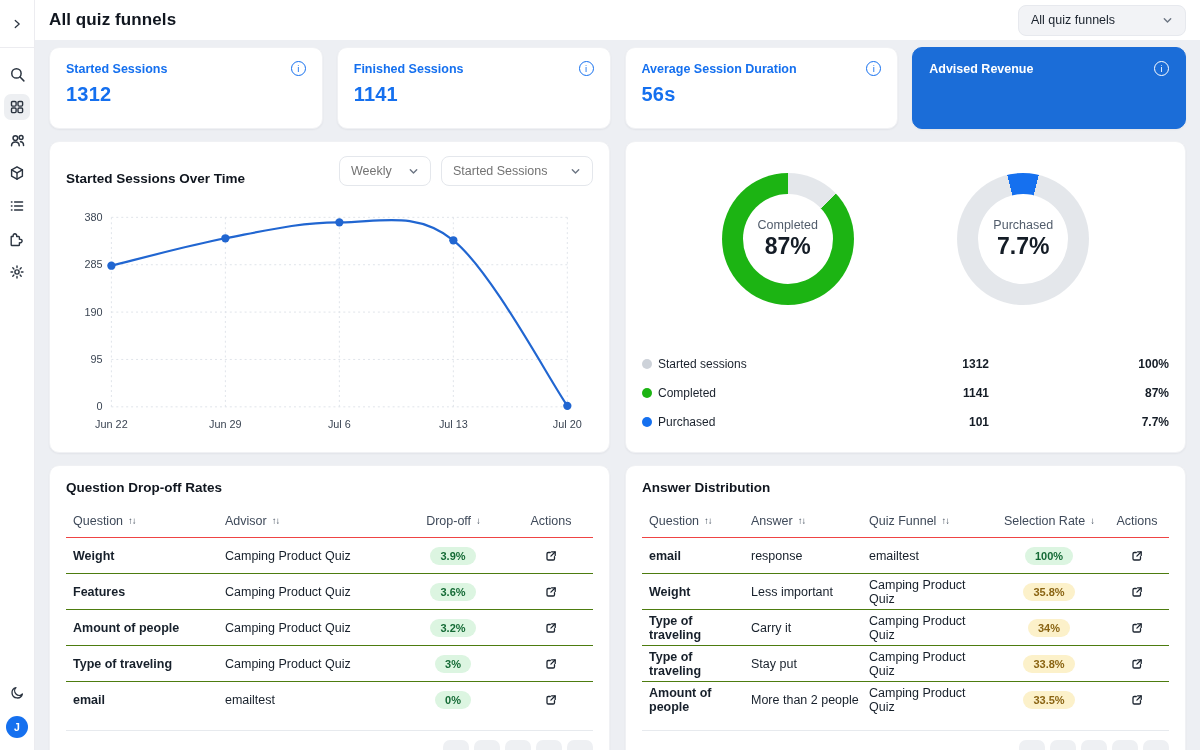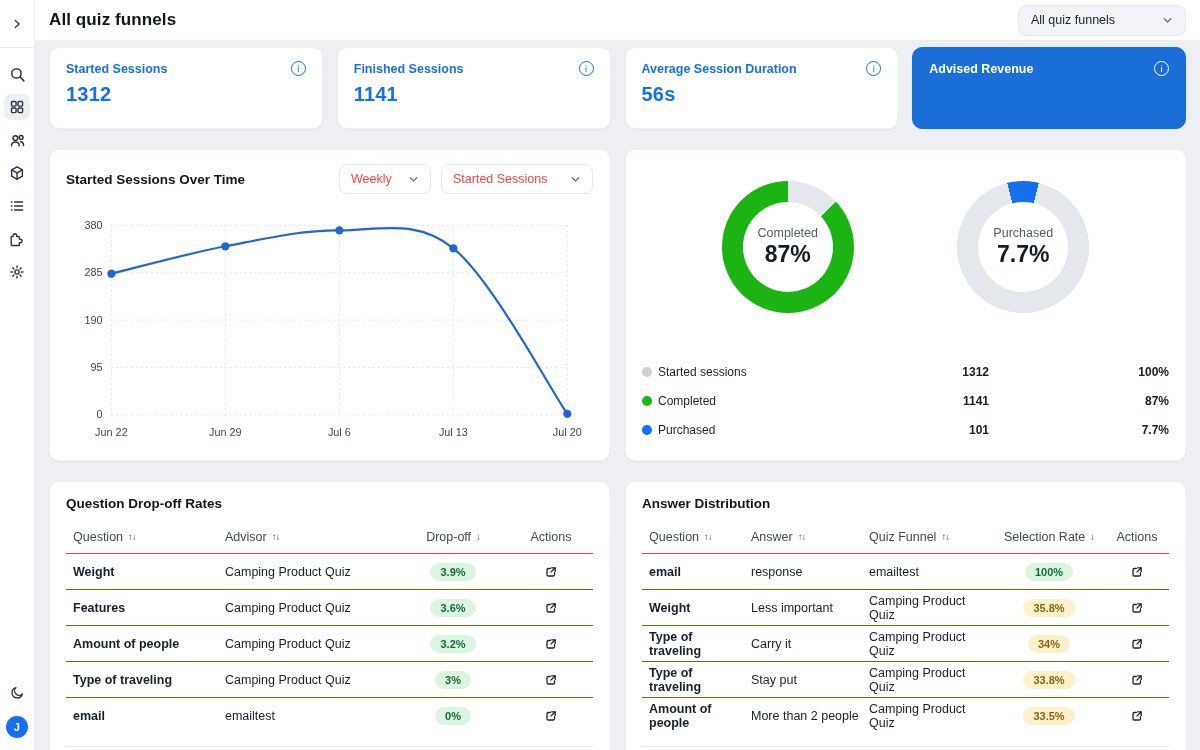--- a/index.html
+++ b/index.html
@@ -15,39 +15,39 @@
   .sb-bottom{margin-top:auto;margin-bottom:12px;display:flex;flex-direction:column;gap:11px;align-items:center}
   .avatar{width:22px;height:22px;border-radius:50%;background:#1570ef;color:#fff;font-size:10.5px;font-weight:700;display:flex;align-items:center;justify-content:center;cursor:pointer}
   
   .main{flex:1;display:flex;flex-direction:column;min-width:0}
   .topbar{height:40px;background:#fff;display:flex;align-items:center;justify-content:space-between;padding:0 14px;flex-shrink:0}
   .page-title{font-size:17px;font-weight:700;color:#10161f;letter-spacing:.1px}
   .topbar-selects{display:flex;gap:13px}
   .select-gray{display:flex;align-items:center;justify-content:space-between;background:#f2f3f6;border:1px solid #e7e9ee;border-radius:8px;height:31px;padding:0 12px;font-size:12.5px;color:#1a222d;cursor:pointer}
   .select-gray.w1{width:168px}.select-gray.w2{width:164px}
   .chev{stroke:#6b7482;fill:none;stroke-width:1.5;stroke-linecap:round;stroke-linejoin:round;margin-left:8px}
-  .content{padding:7px 14px 0;display:flex;flex-direction:column;gap:20px;flex:1;min-height:0}
+  .content{padding:7px 14px 0;display:flex;flex-direction:column;gap:12px;flex:1;min-height:0}
   .card{background:#fff;border-radius:10px;box-shadow:0 1px 2px rgba(16,24,40,.05);border:1px solid #f0f1f4}
   
   .stats-row{display:flex;gap:14px}
   .stat-card{flex:1;padding:13px 16px;height:82px}
   .stat-top{display:flex;justify-content:space-between;align-items:center}
   .stat-label{color:#1570ef;font-size:12.5px;font-weight:600}
   .info-i{width:15px;height:15px;border:1.3px solid #1570ef;border-radius:50%;color:#1570ef;font-size:9.5px;display:flex;align-items:center;justify-content:center;cursor:pointer}
   .stat-value{margin-top:7px;font-size:20px;font-weight:700;color:#1570ef;letter-spacing:.2px}
   .stat-card.highlight{background:#1b6dd8;border-color:#1b6dd8}
   .stat-card.highlight .stat-label,.stat-card.highlight .stat-value{color:#fff}
   .stat-card.highlight .info-i{border-color:#fff;color:#fff}
   
   .mid-row{display:flex;gap:15px}
   .chart-card,.conv-card{flex:1;padding:14px 16px;height:312px;display:flex;flex-direction:column}
-  .card-head{display:flex;justify-content:space-between;align-items:center}
+  .card-head{display:flex;justify-content:space-between;align-items:flex-end}
   .card-title{font-size:13.5px;font-weight:700;color:#10161f}
   .head-selects{display:flex;gap:10px}
-  .select-white{display:flex;align-items:center;justify-content:space-between;background:#fff;border:1px solid #e4e7ec;border-radius:8px;height:30px;padding:0 11px;font-size:12.5px;color:#ef4444;cursor:pointer}
+  .select-white{display:flex;align-items:center;justify-content:space-between;background:#fff;border:1px solid #e4e7ec;border-radius:8px;height:30px;padding:0 11px;font-size:12.5px;color:#737373;cursor:pointer}
   .select-white.sw1{width:92px}.select-white.sw2{width:152px}
   .line-chart-wrap{flex:1;display:flex;align-items:flex-end}
   .line-chart-wrap svg{width:100%;height:238px}
   .grid{stroke:#e0e4ea;stroke-width:1;stroke-dasharray:2 3}
   .line-path{fill:none;stroke:#2166d1;stroke-width:2.2}
   .dot{fill:#2166d1}
   .ylab,.xlab{font-size:11px;fill:#3c4654;font-family:"Liberation Sans",sans-serif}
   
   .donuts{display:flex;justify-content:space-around;margin-top:17px;padding:0 28px}
   .donut{width:132px;height:132px;border-radius:50%;position:relative}

